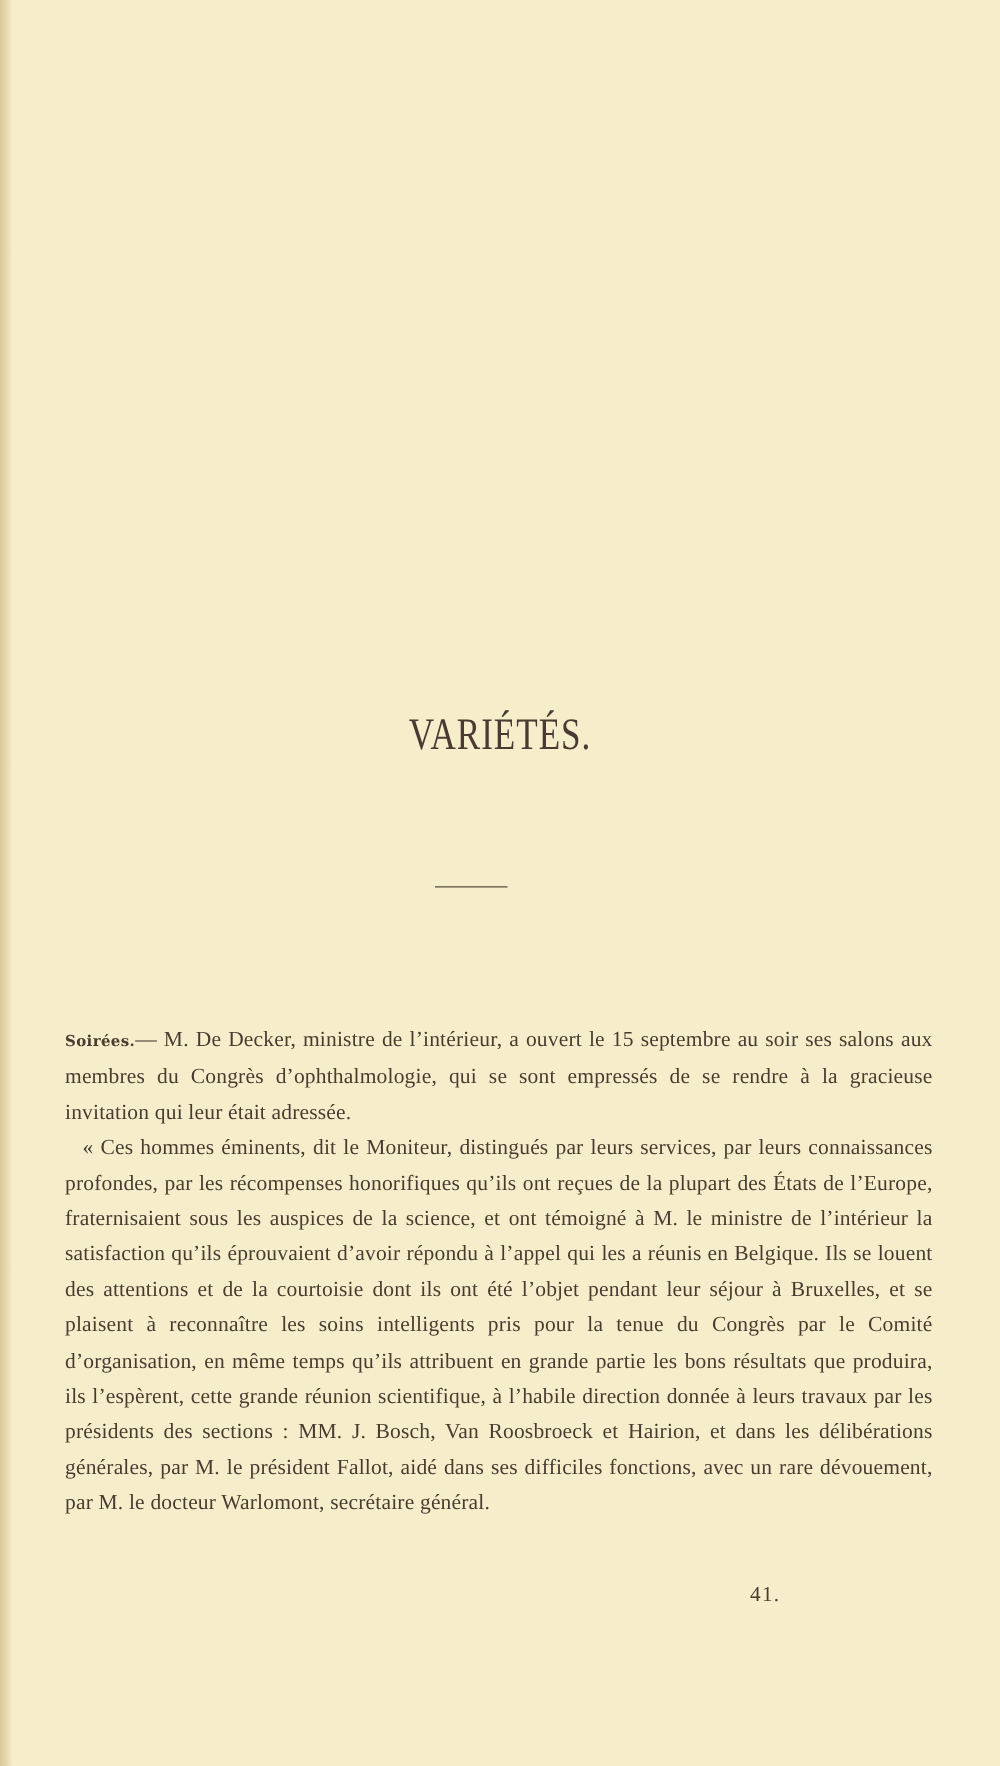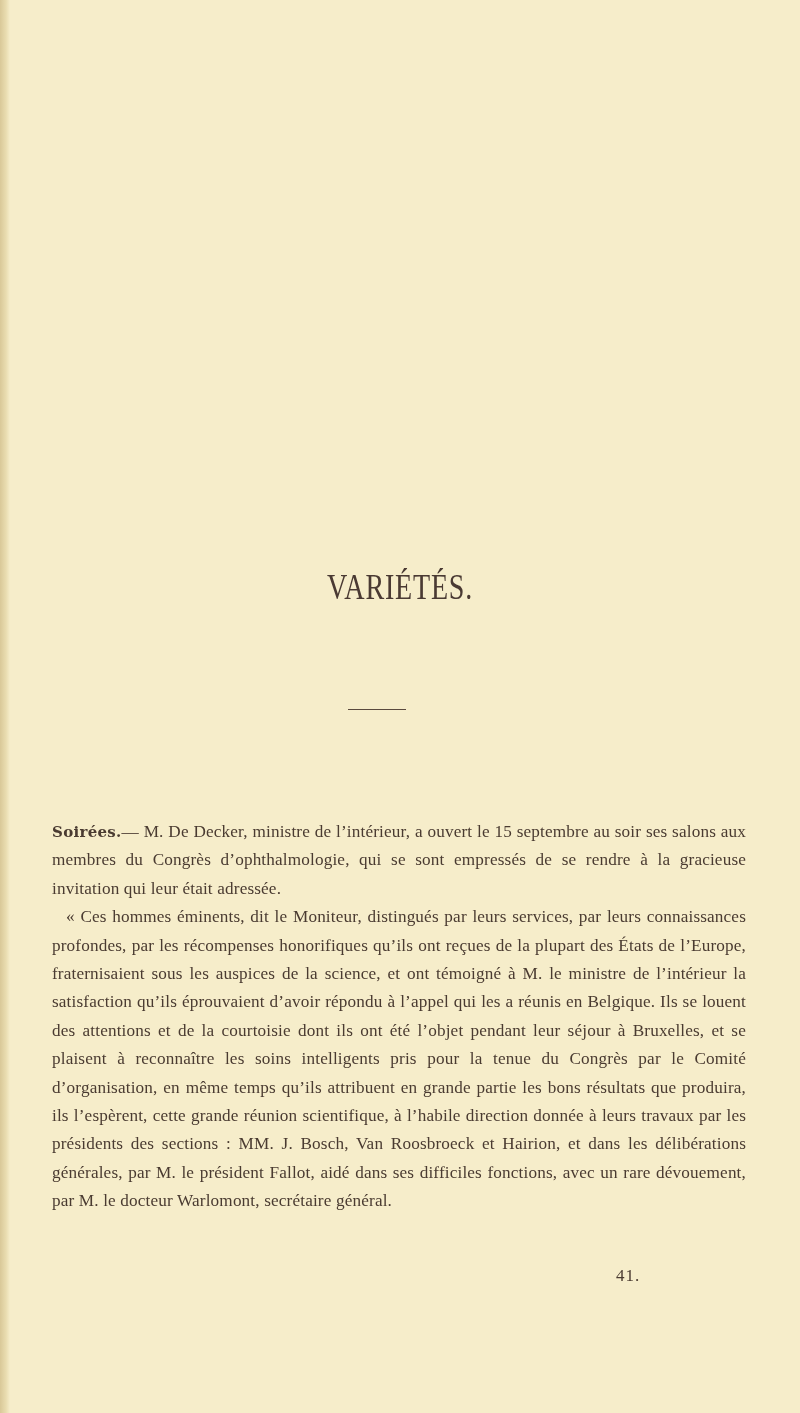--- a/index.html
+++ b/index.html
@@ -42,26 +42,26 @@
       top: 818px;
       left: 52px;
       width: 694px;
       font-size: 17.2px;
       line-height: 28.4px;
       text-align: justify;
       letter-spacing: 0.15px;
     }
     .article p { margin: 0; text-indent: 0; }
     .article p + p { text-indent: 14px; }
-    .runin { font-weight: bold; font-family: "DejaVu Serif", serif; font-size: 15px; letter-spacing: 0.3px; }
+    .runin { font-weight: bold; font-family: "DejaVu Serif", serif; font-size: 12px; letter-spacing: 0.3px; }
     .italic { }
     .signature {
       position: absolute;
       top: 1266px;
-      left: 616px;
+      left: 600px;
       font-size: 17px;
       letter-spacing: 1px;
     }
   </style>
 </head>
 <body>
 
 <div class="spine"></div>
 
 <h1 class="title">VARIÉTÉS.</h1>

